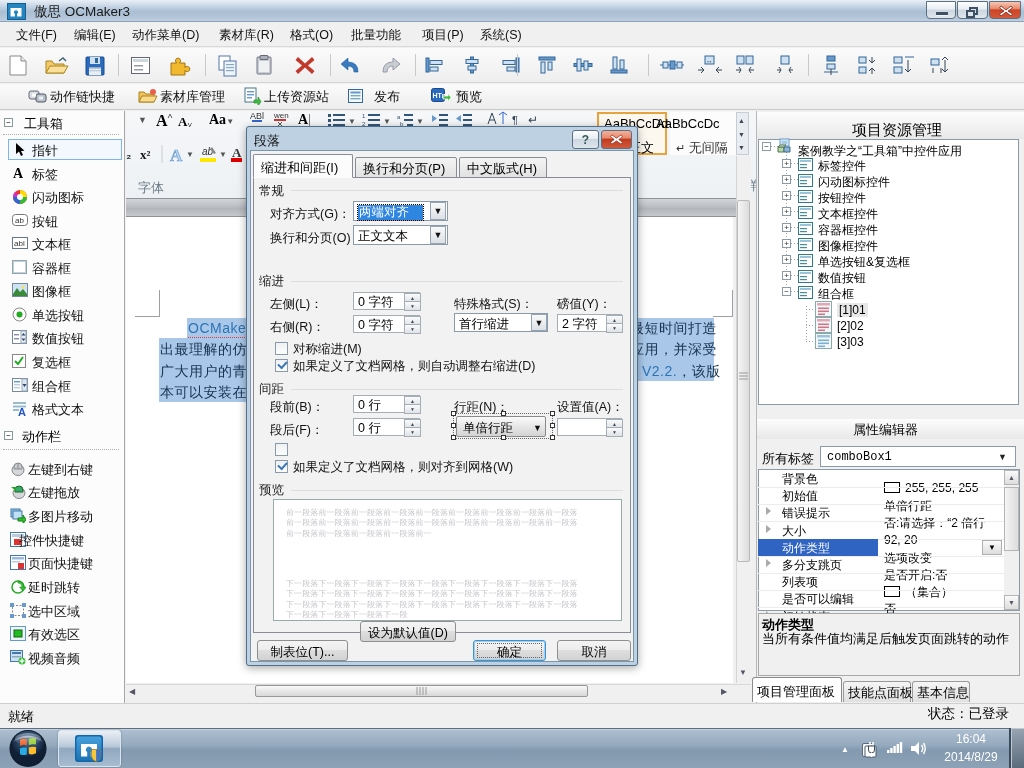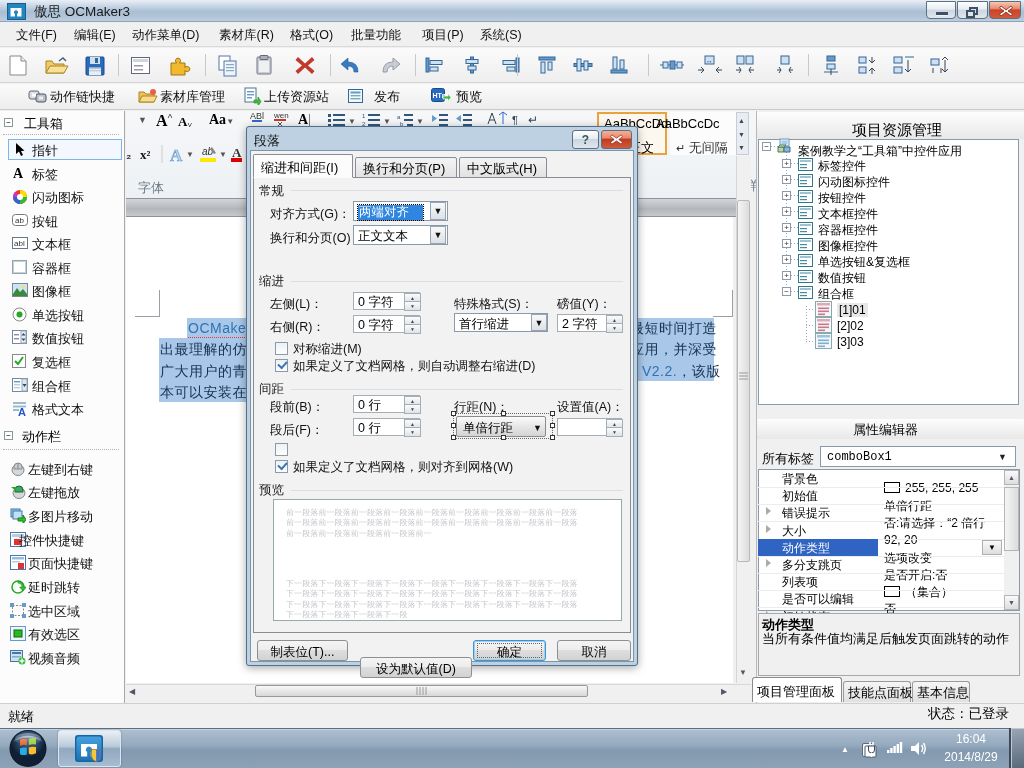--- a/index.html
+++ b/index.html
@@ -917,21 +917,21 @@
   <div class="dlabel" style="left:40px;top:282px">如果定义了文档网格，则对齐到网格(W)</div>
 
   <div class="glabel" style="left:6px;top:305px">预览</div>
   <div class="gline" style="left:38px;top:313px;width:332px"></div>
   <div class="ab" style="left:20px;top:322px;width:349px;height:122px;background:#fff;border:1px solid #9aa">
     <div id="pvgray1" class="pv" style="color:#c6c6cc;top:8px">前一段落前一段落前一段落前一段落前一段落前一段落前一段落前一段落前一段落<br>前一段落前一段落前一段落前一段落前一段落前一段落前一段落前一段落前一段落<br>前一段落前一段落前一段落前一段落前一</div>
     <div id="pvgray2" class="pv" style="color:#c6c6cc;top:79px">下一段落下一段落下一段落下一段落下一段落下一段落下一段落下一段落下一段落<br>下一段落下一段落下一段落下一段落下一段落下一段落下一段落下一段落下一段落<br>下一段落下一段落下一段落下一段落下一段落下一段落下一段落下一段落下一段落<br>下一段落下一段落下一段落下一段</div>
   </div>
 
   <div class="btn" style="left:4px;top:463px;width:91px">制表位(T)...</div>
-  <div class="btn" style="left:107px;top:480px;width:112px">设为默认值(D)</div>
+  <div class="btn" style="left:107px;top:444px;width:96px">设为默认值(D)</div>
   <div class="btn" style="left:220px;top:463px;width:73px;border-color:#3c93d4;box-shadow:0 0 0 1px #9fd1ef inset"><div class="ab" style="left:3px;top:2px;right:3px;bottom:2px;border:1px dotted #666"></div>确定</div>
   <div class="btn" style="left:304px;top:463px;width:74px">取消</div>
  </div>
 </div>
 </div>
 <div class="ab" id="statusbar"></div>
 <div class="ab" style="left:8px;top:708px;font-size:13px">就绪</div>
 <div class="ab" style="left:928px;top:705px;font-size:13.5px">状态：已登录</div>
 <div class="ab" id="taskbar"></div>
 

